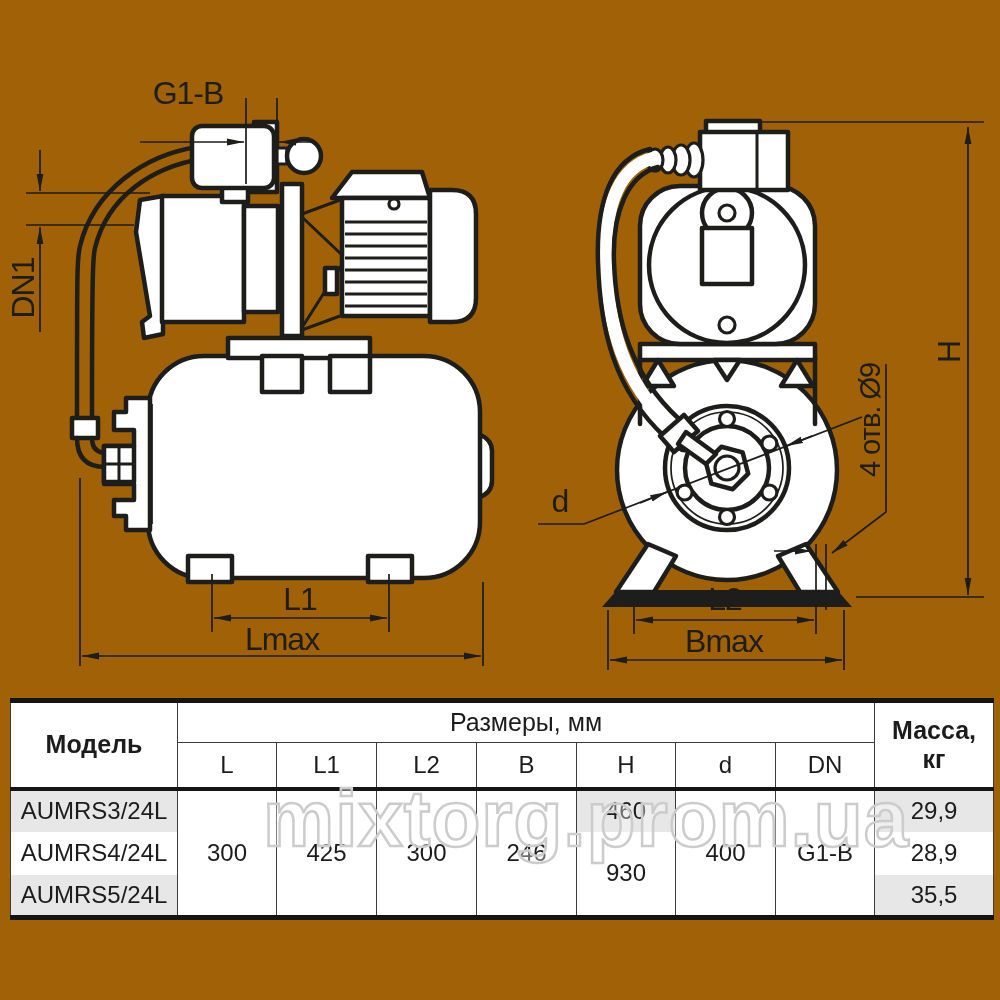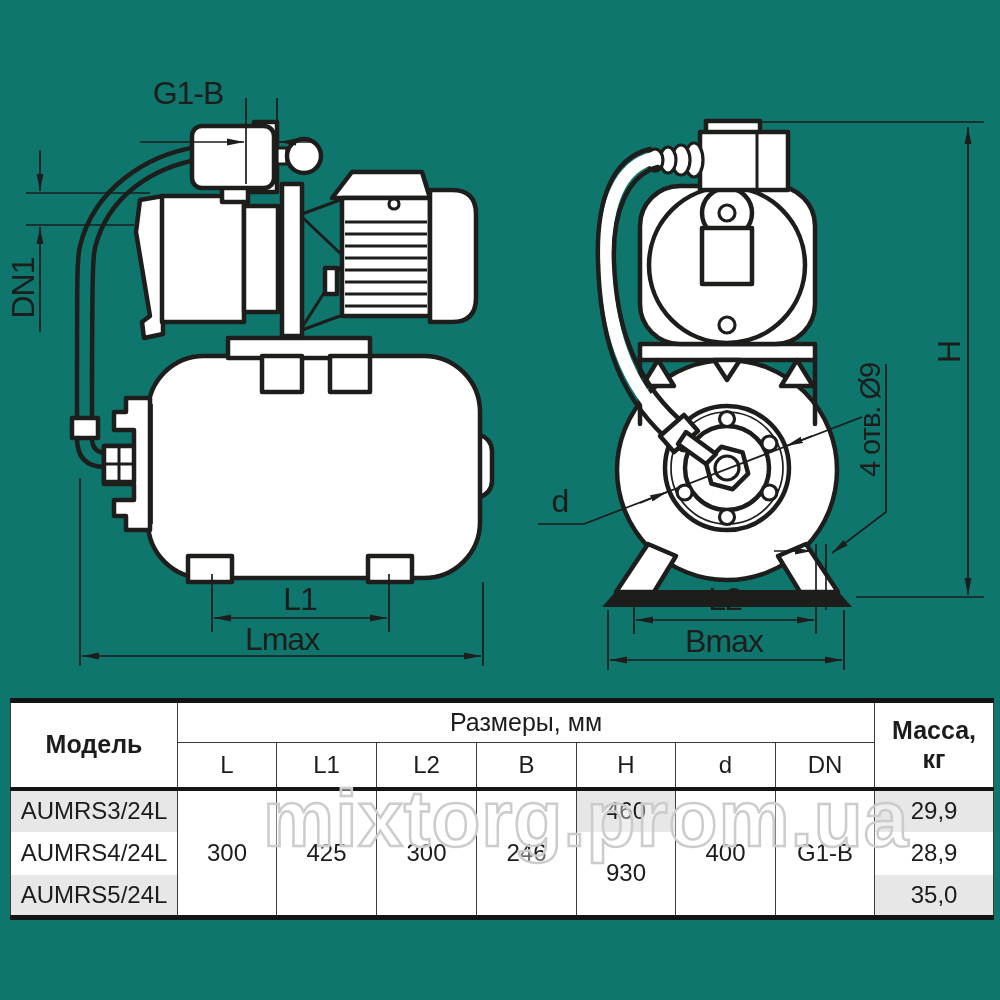--- a/index.html
+++ b/index.html
@@ -1,16 +1,16 @@
 <!DOCTYPE html>
 <html><head>
 <meta charset="utf-8">
 <style>
   html,body{margin:0;padding:0;background:#fff;}
-  #page{position:relative;width:1000px;height:1000px;background:#0f766e;overflow:hidden;
+  #page{position:relative;width:1000px;height:1000px;background:#a16207;overflow:hidden;
         font-family:"Liberation Sans",sans-serif;color:#1c1c1c;}
   
   #art{position:absolute;left:0;top:0;}
   .ol{fill:#fff;stroke:#1d1d1b;stroke-width:4.5;stroke-linejoin:round;stroke-linecap:round;}
   .ol2{fill:none;stroke:#1d1d1b;stroke-width:4.5;stroke-linejoin:round;stroke-linecap:round;}
   .ol3{fill:#fff;stroke:#1d1d1b;stroke-width:3.2;stroke-linejoin:round;}
   .fin{fill:none;stroke:#1d1d1b;stroke-width:3;}
   .thin{fill:none;stroke:#1d1d1b;stroke-width:1.7;}
   .solid{fill:#1d1d1b;stroke:none;}
   .mask{fill:none;stroke:#fff;stroke-width:13;stroke-linecap:round;}
@@ -221,19 +221,19 @@
         <td rowspan="3">G1-B</td>
         <td class="shade">29,9</td>
       </tr>
       <tr>
         <td>AUMRS4/24L</td>
         <td rowspan="2">930</td>
         <td>28,9</td>
       </tr>
       <tr>
         <td class="shade">AUMRS5/24L</td>
-        <td class="shade">35,0</td>
+        <td class="shade">35,5</td>
       </tr>
     </tbody>
   </table>
 
   <div id="wm">mixtorg.prom.ua</div>
 </div>
 
 </body></html>

